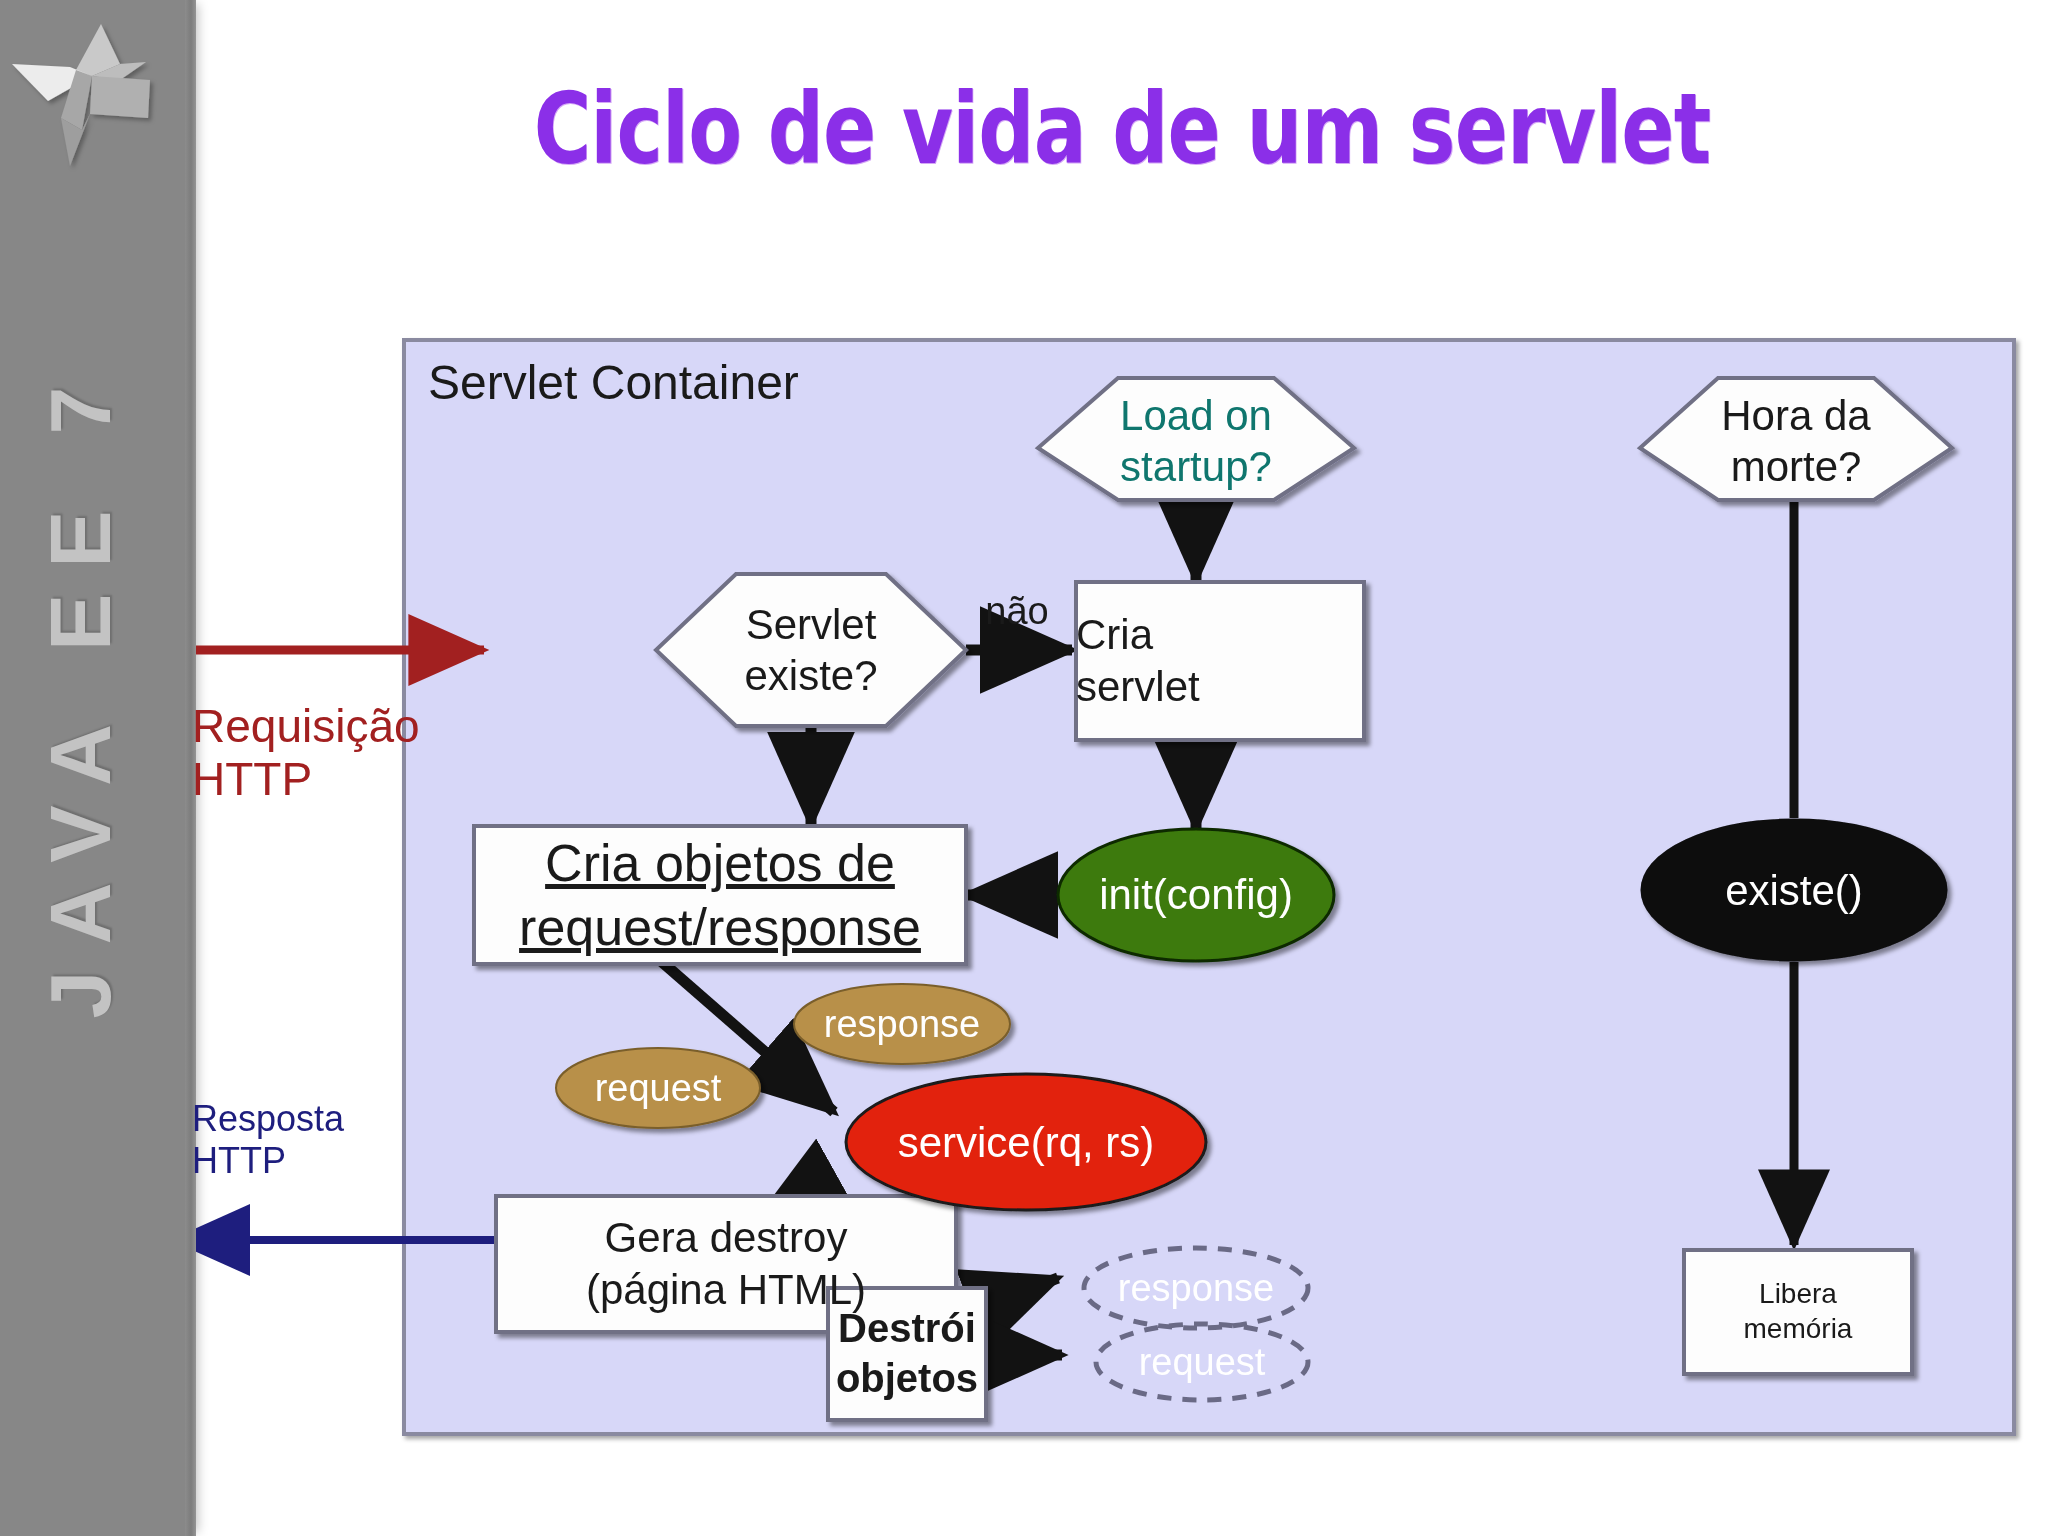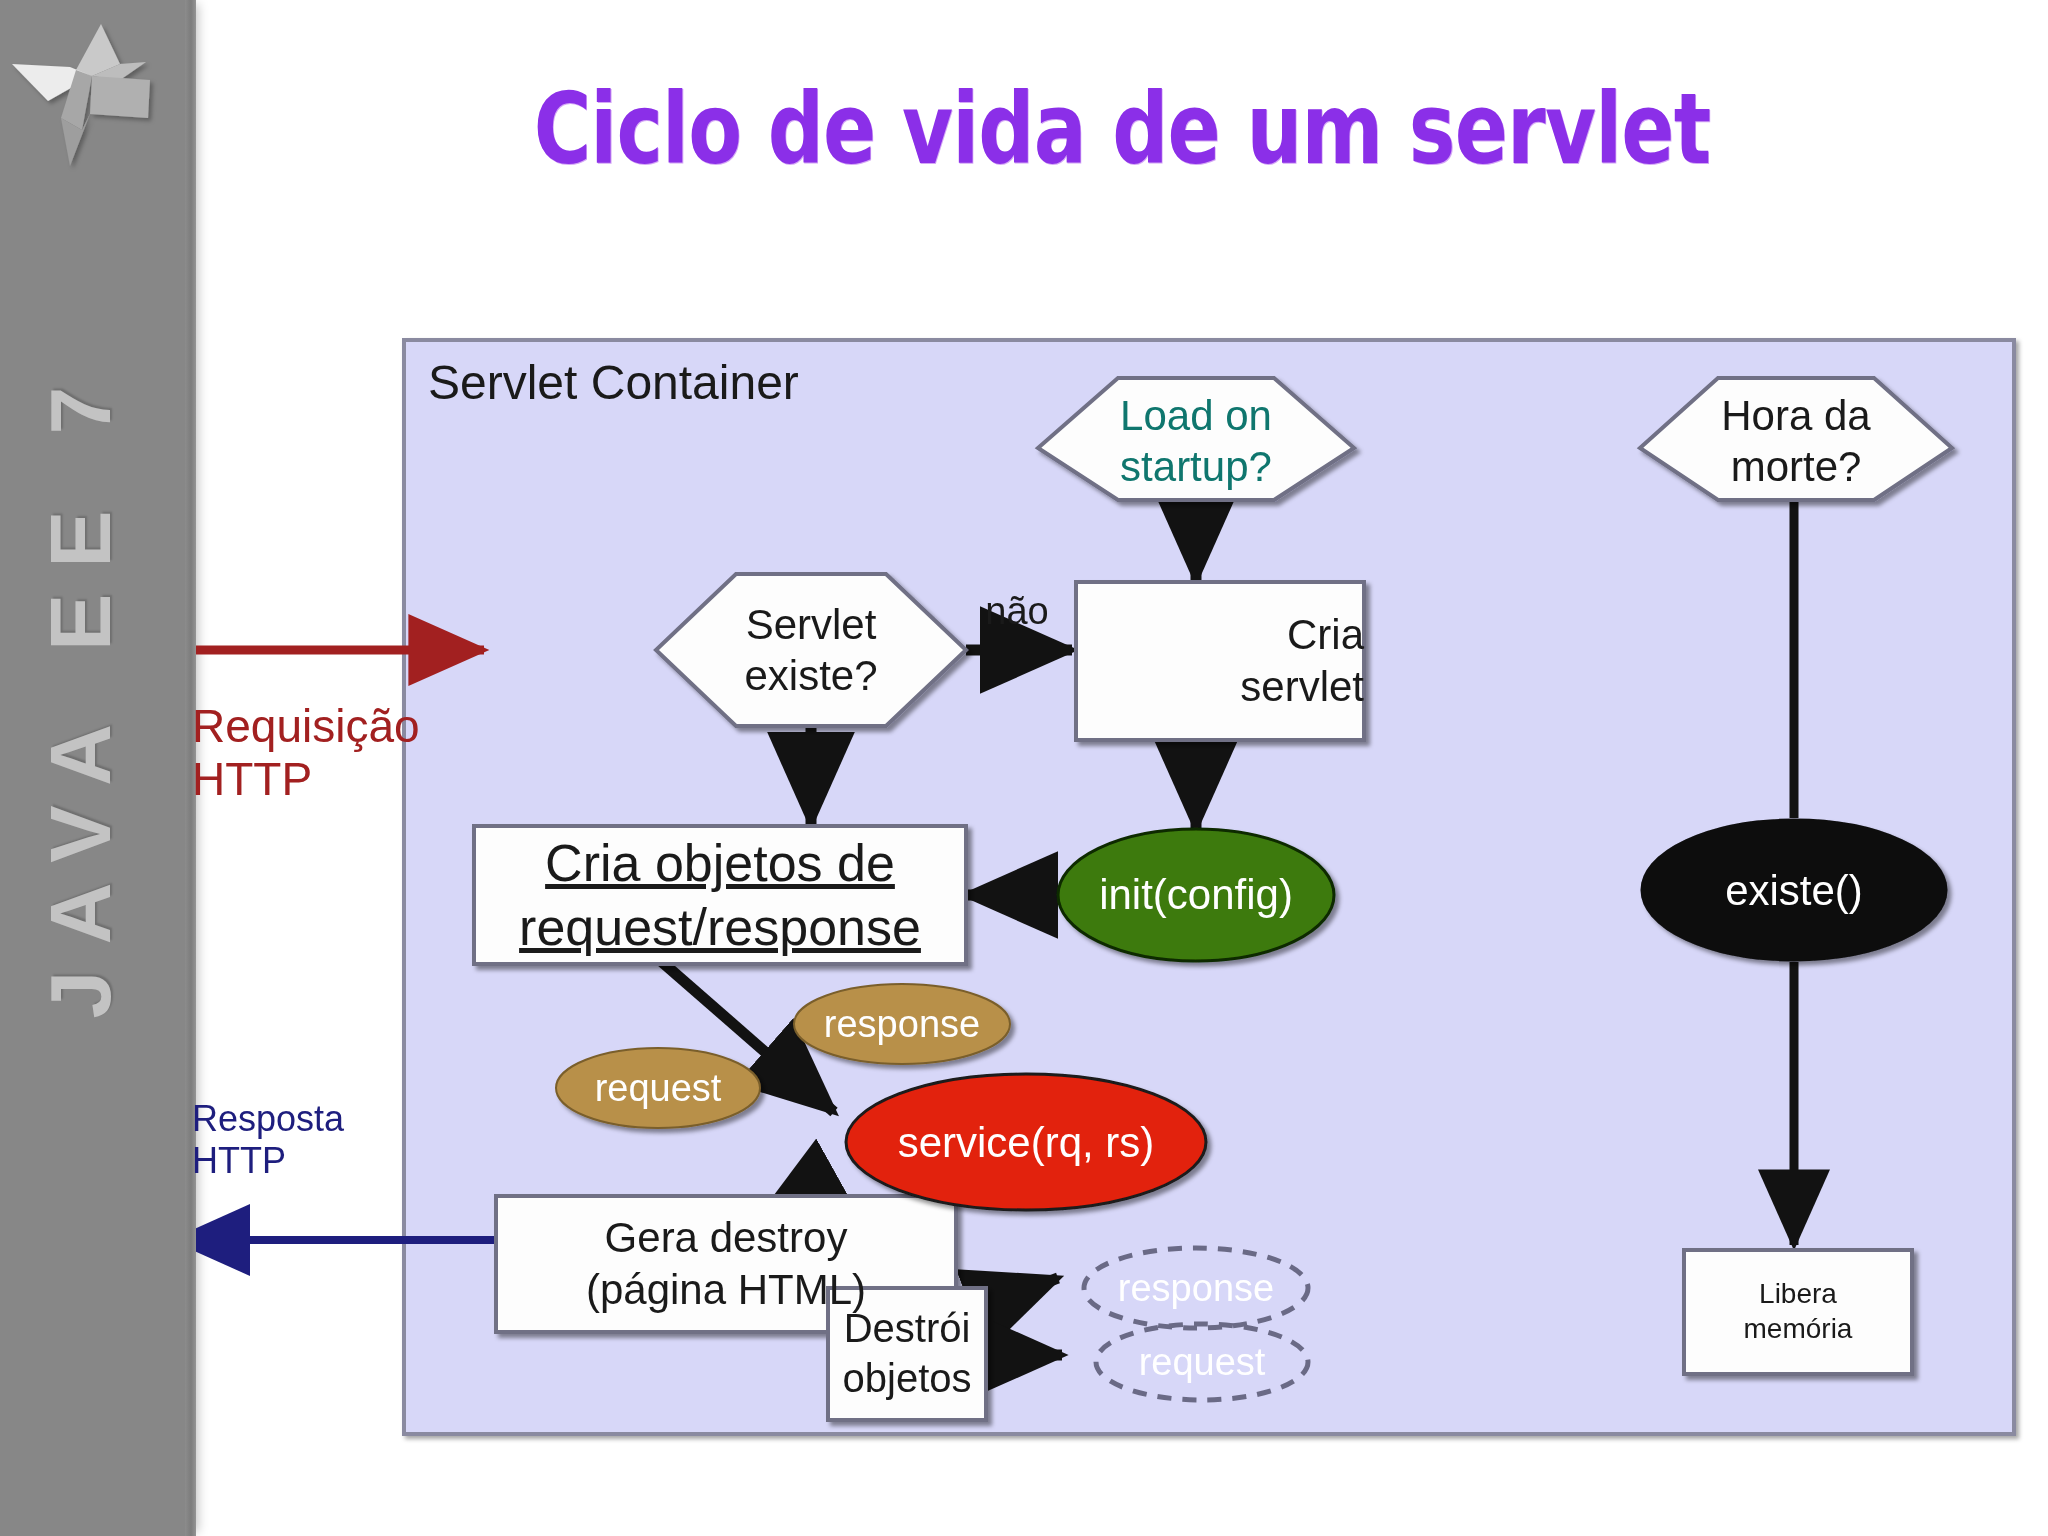--- a/index.html
+++ b/index.html
@@ -224,21 +224,21 @@
     </div>
 
     <div style="position:absolute; left:1444px; top:382px; width:312px; height:118px;
                 display:flex; flex-direction:column; align-items:center; justify-content:center;
                 font-size:42px; line-height:1.22; color:#1a1a1a;">
       <div>Hora da</div>
       <div>morte?</div>
     </div>
 
     <div style="position:absolute; left:880px; top:582px; width:288px; height:158px;
-                display:flex; flex-direction:column; align-items:flex-end; justify-content:center;
+                display:flex; flex-direction:column; align-items:flex-start; justify-content:center;
                 font-size:42px; line-height:1.24; color:#1a1a1a;">
       <div>Cria</div>
       <div>servlet</div>
     </div>
 
     <div style="position:absolute; left:278px; top:826px; width:492px; height:138px;
                 display:flex; flex-direction:column; align-items:center; justify-content:center;
                 font-size:52px; line-height:1.24; color:#1a1a1a;text-decoration:underline;">
       <div>Cria objetos de</div>
       <div>request/response</div>
@@ -246,21 +246,21 @@
 
     <div style="position:absolute; left:300px; top:1196px; width:460px; height:136px;
                 display:flex; flex-direction:column; align-items:center; justify-content:center;
                 font-size:42px; line-height:1.24; color:#1a1a1a;">
       <div>Gera destroy</div>
       <div>(página HTML)</div>
     </div>
 
     <div style="position:absolute; left:632px; top:1288px; width:158px; height:132px;
                 display:flex; flex-direction:column; align-items:center; justify-content:center;
-                font-size:40px; line-height:1.24; color:#1a1a1a;">
+                font-size:40px; line-height:1.24; color:#1a1a1a;font-weight:bold;">
       <div>Destrói</div>
       <div>objetos</div>
     </div>
 
     <div style="position:absolute; left:1488px; top:1250px; width:228px; height:124px;
                 display:flex; flex-direction:column; align-items:center; justify-content:center;
                 font-size:28px; line-height:1.24; color:#1a1a1a;">
       <div>Libera</div>
       <div>memória</div>
     </div>

